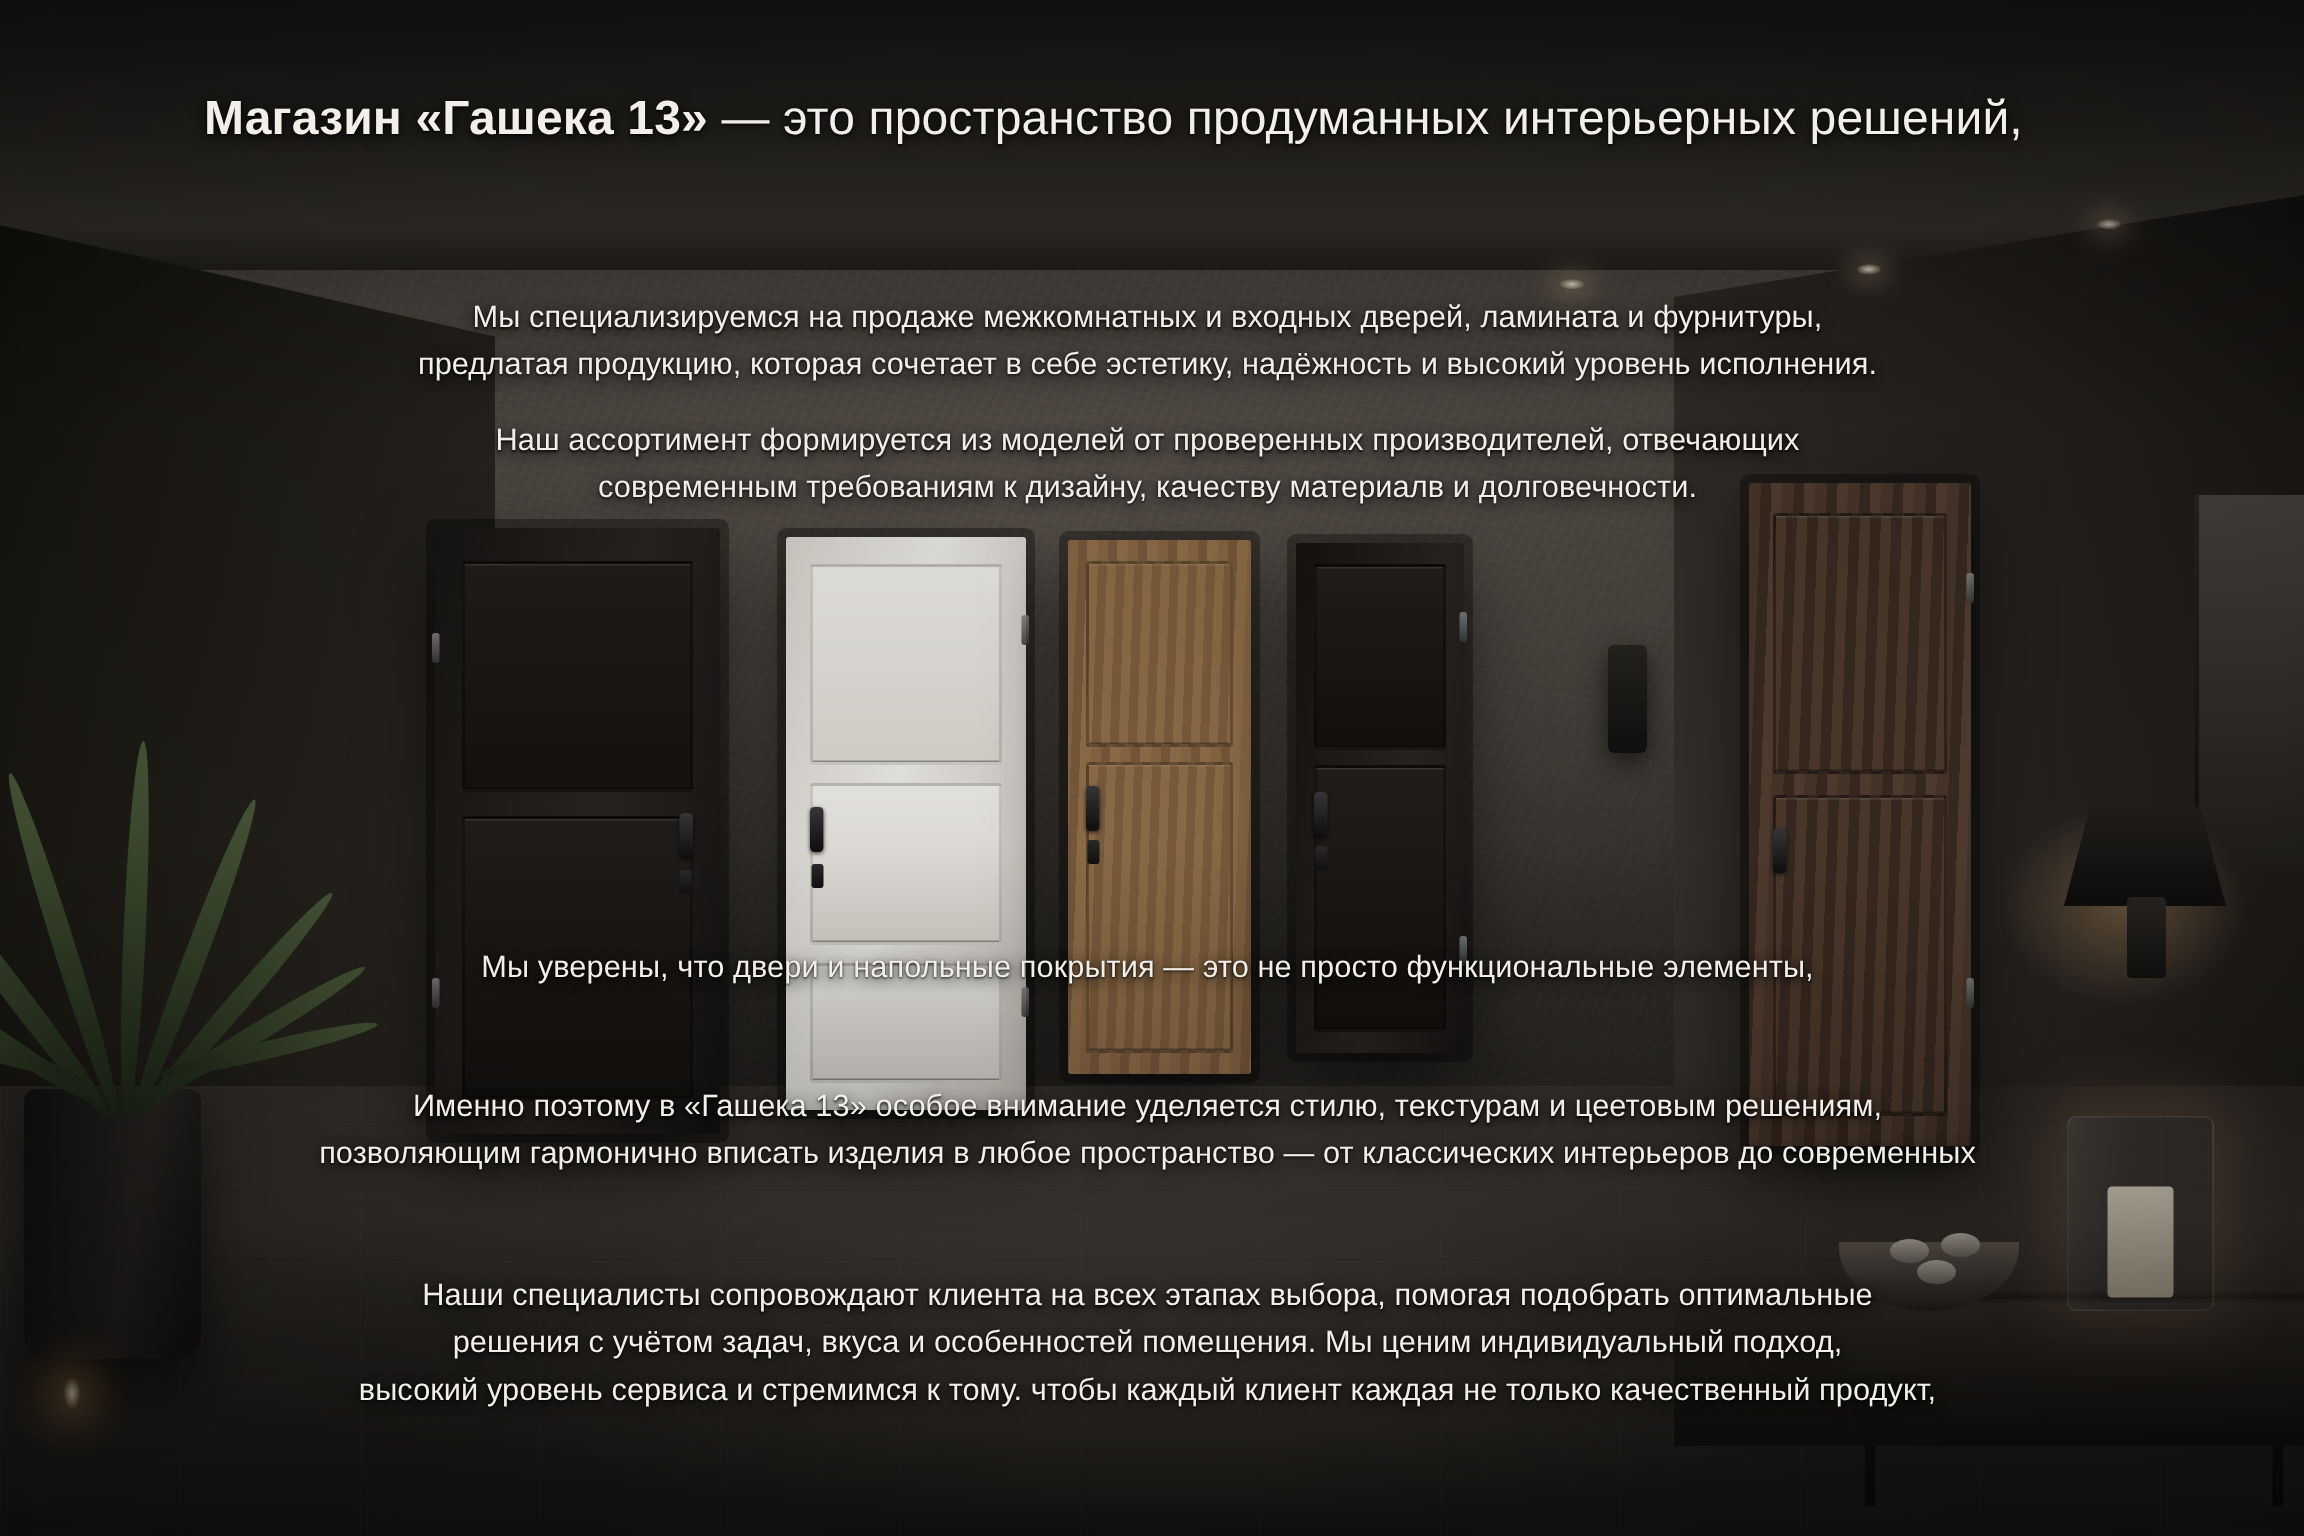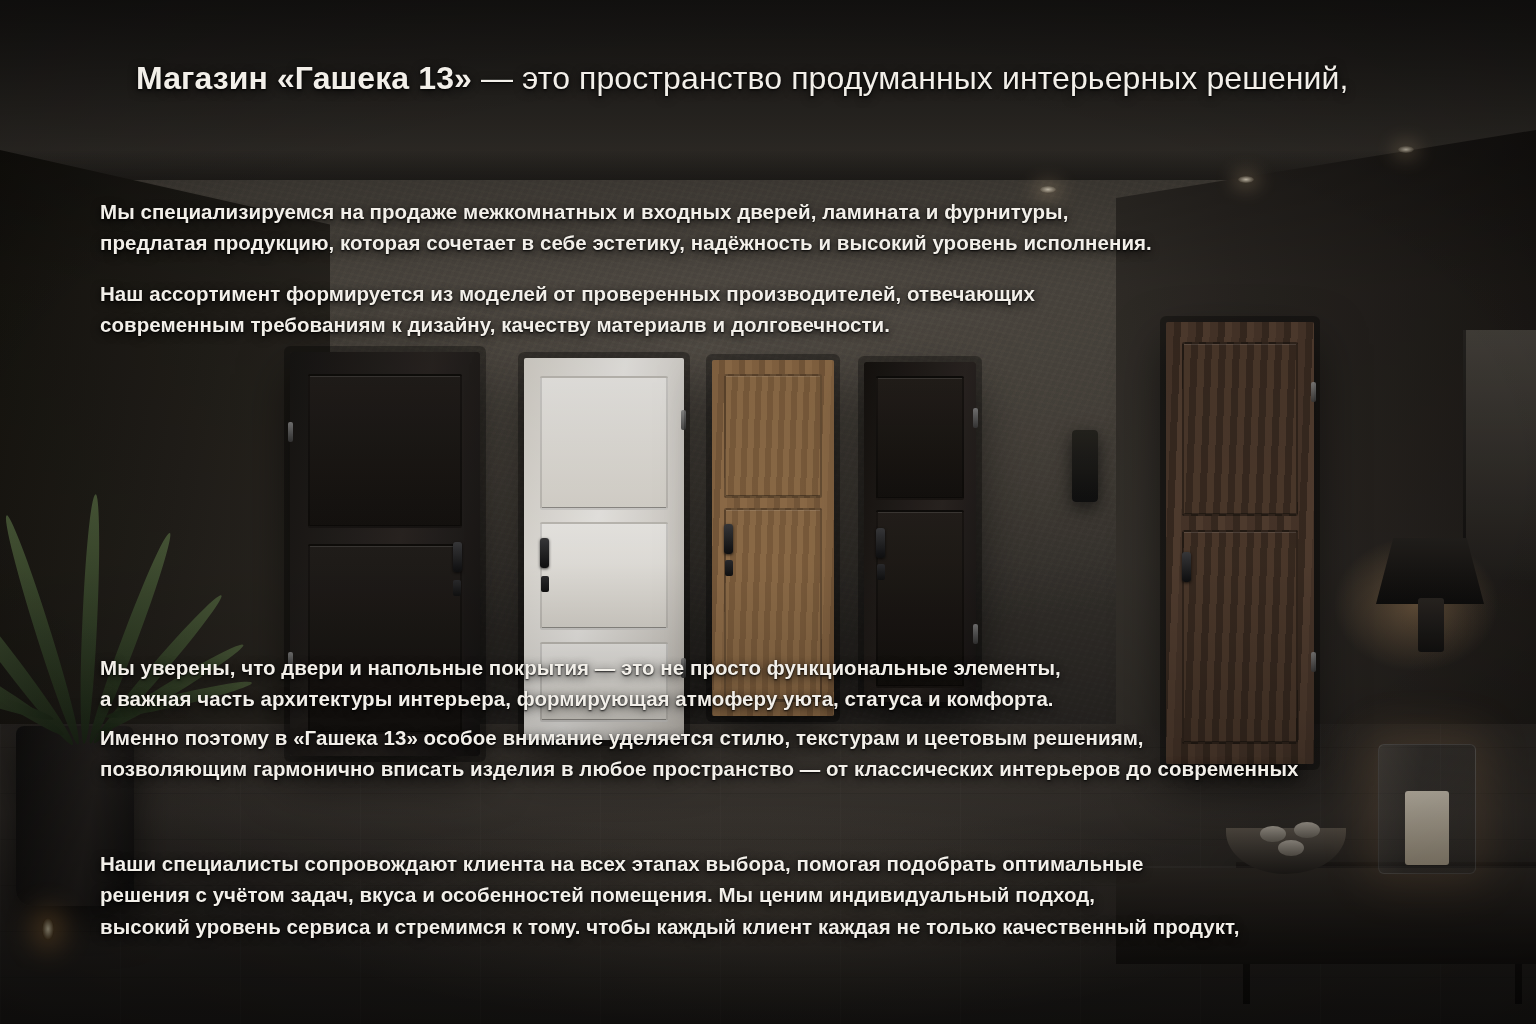--- a/index.html
+++ b/index.html
@@ -261,25 +261,26 @@
   .headline .brand {
     font-weight: 700;
   }
   .para {
     position: absolute;
     left: 100px;
     width: 1330px;
     font-size: 20.5px;
     line-height: 1.53;
     letter-spacing: .05px;
-    font-weight: 700;
+    font-weight: 400;
+    text-align: center;
   }
   .p1 { top: 196px; }
   .p2 { top: 278px; }
-  .p3 { top: 652px; }
+  .p3 { top: 629px; }
   .p4 { top: 722px; }
   .p5 { top: 848px; }
 </style>
 </head>
 <body>
 
 <div class="stage">
 
   <div class="scene">
 
@@ -397,21 +398,20 @@
       <div>предлатая продукцию, которая сочетает в себе эстетику, надёжность и высокий уровень исполнения.</div>
     </div>
 
     <div class="para p2">
       <div>Наш ассортимент формируется из моделей от проверенных производителей, отвечающих</div>
       <div>современным требованиям к дизайну, качеству материалв  и долговечности.</div>
     </div>
 
     <div class="para p3">
       <div>Мы уверены, что двери и напольные покрытия — это не просто функциональные элементы,</div>
-      <div>а важная часть архитектуры интерьера, формирующая атмоферу уюта, статуса и комфорта.</div>
     </div>
 
     <div class="para p4">
       <div>Именно поэтому в «Гашека 13» особое внимание уделяется стилю, текстурам и цеетовым решениям,</div>
       <div>позволяющим гармонично вписать изделия в любое пространство — от классических интерьеров до современных</div>
     </div>
 
     <div class="para p5">
       <div>Наши специалисты сопровождают клиента на всех этапах выбора, помогая подобрать оптимальные</div>
       <div>решения с учётом задач, вкуса и особенностей помещения. Мы ценим индивидуальный подход,</div>

